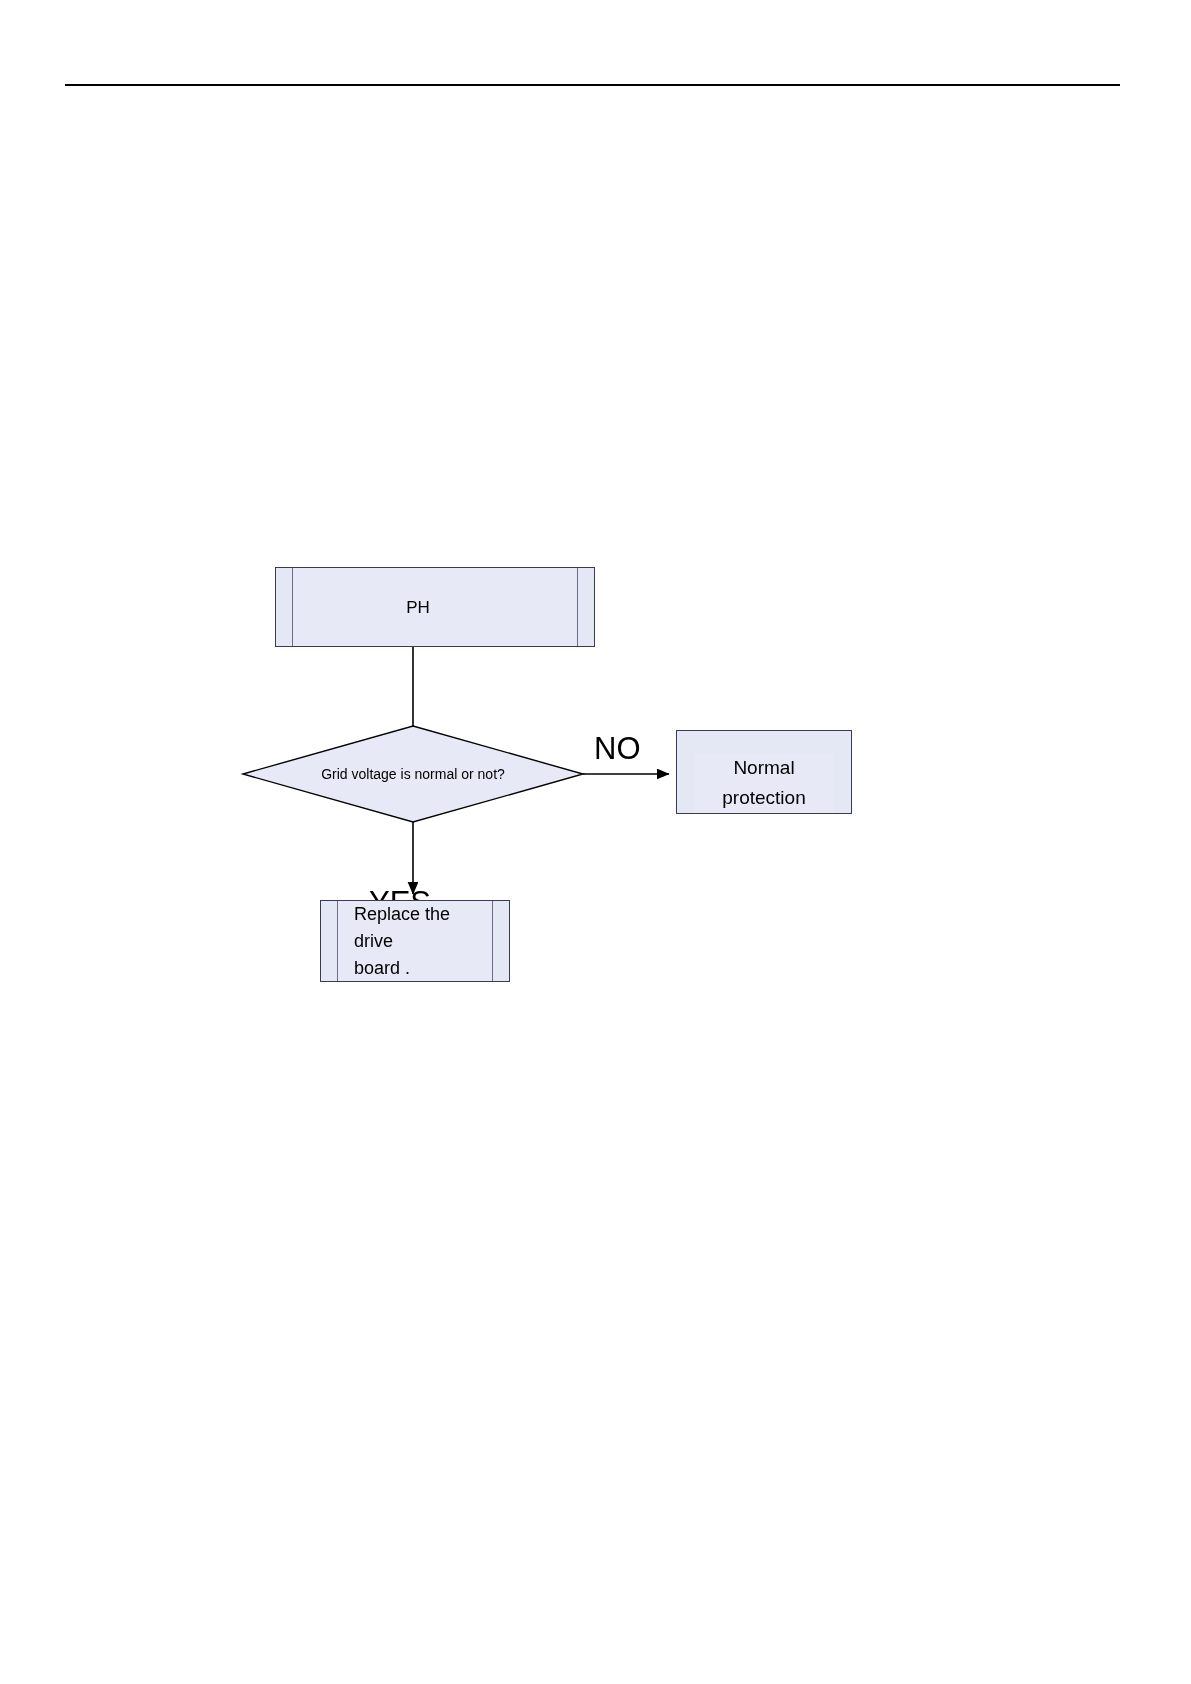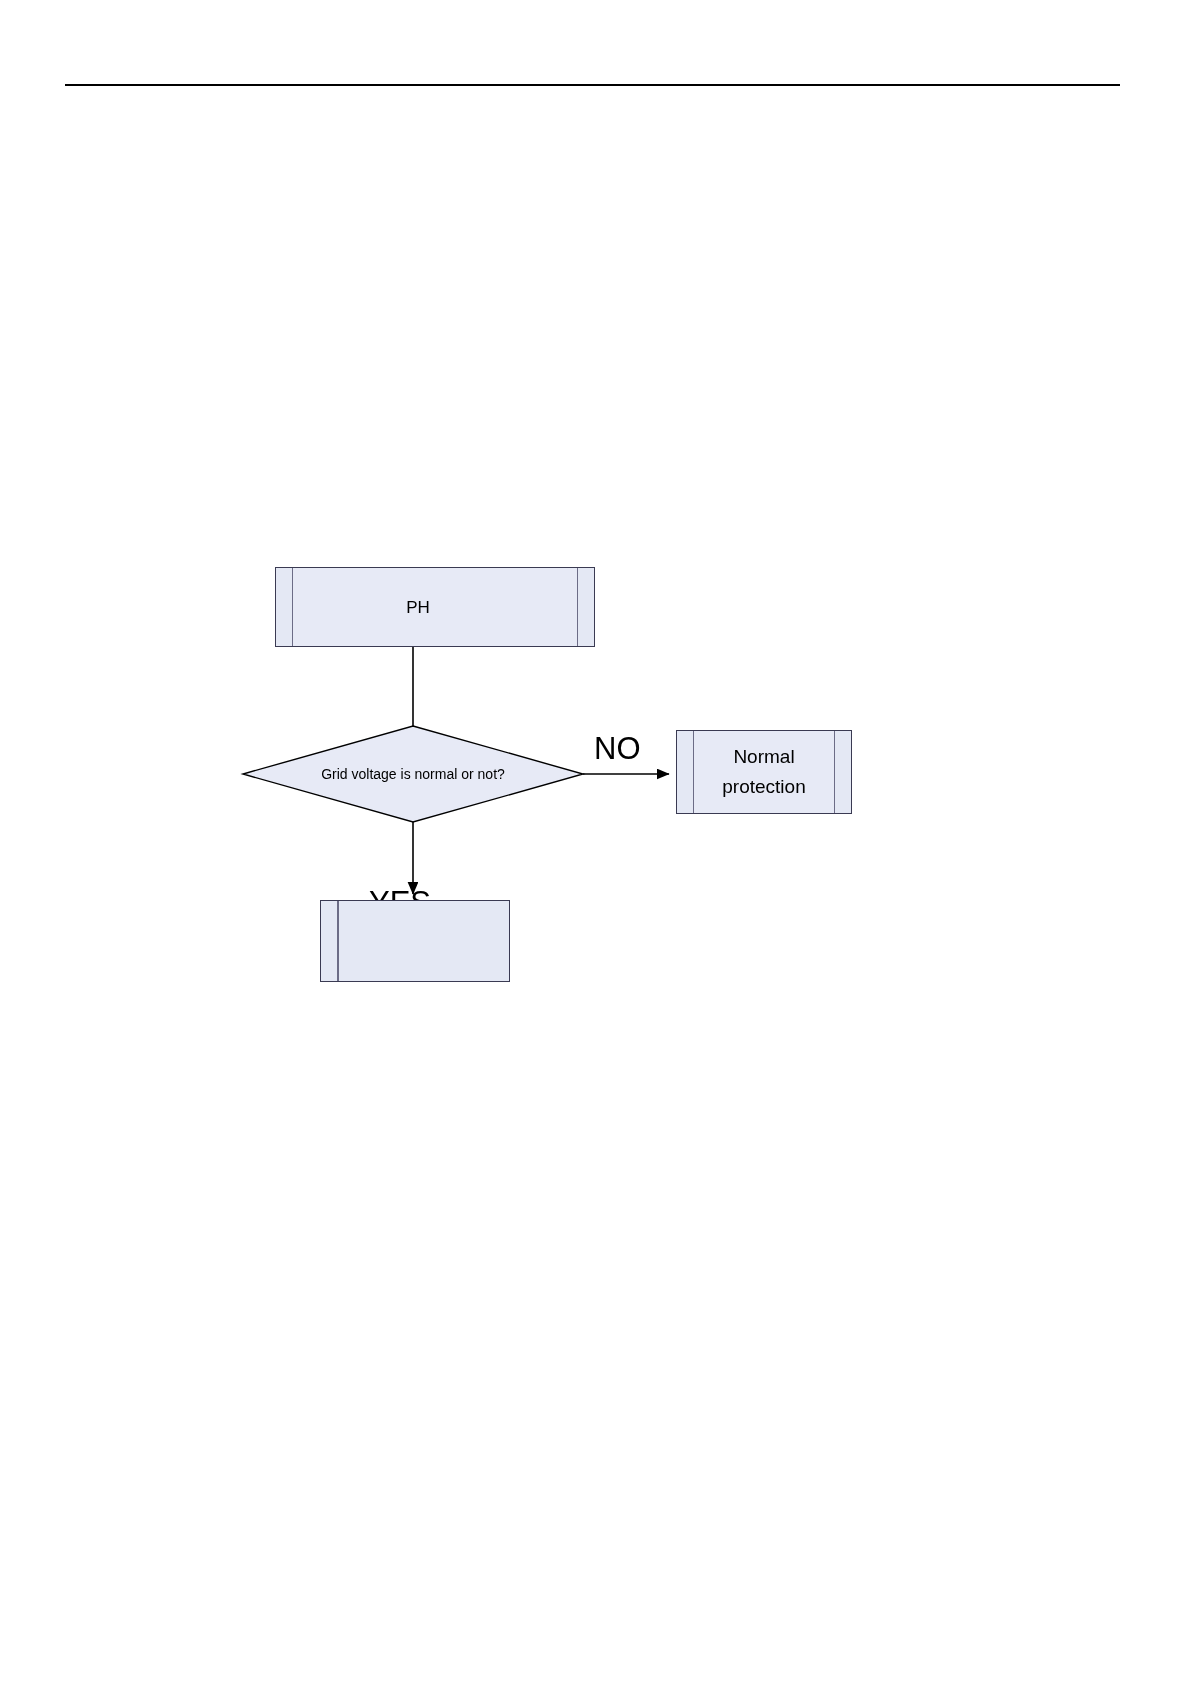--- a/index.html
+++ b/index.html
@@ -102,20 +102,21 @@
     text-align: left;
     max-width: 205px;
   }
 
   
   #box-normal {
     left: 676px;
     top: 730px;
     width: 176px;
     height: 84px;
+    align-items: flex-end;
   }
   #box-normal .text {
     font-size: 19px;
     line-height: 30px;
     width: 100%;
     text-align: center;
   }
 
   
   #box-replace {
@@ -220,17 +221,23 @@
         <div class="text">
           <div>Normal</div>
           <div>protection</div>
         </div>
       </div>
       <div class="band-right"></div>
     </div>
 
     <div class="node-box" id="box-replace">
       <div class="band-left"></div>
+      <div class="body left">
+        <div class="text">
+          <div>Replace the drive</div>
+          <div>board .</div>
+        </div>
+      </div>
       <div class="band-right"></div>
     </div>
 
   </div>
 </div>
 
 </body></html>

